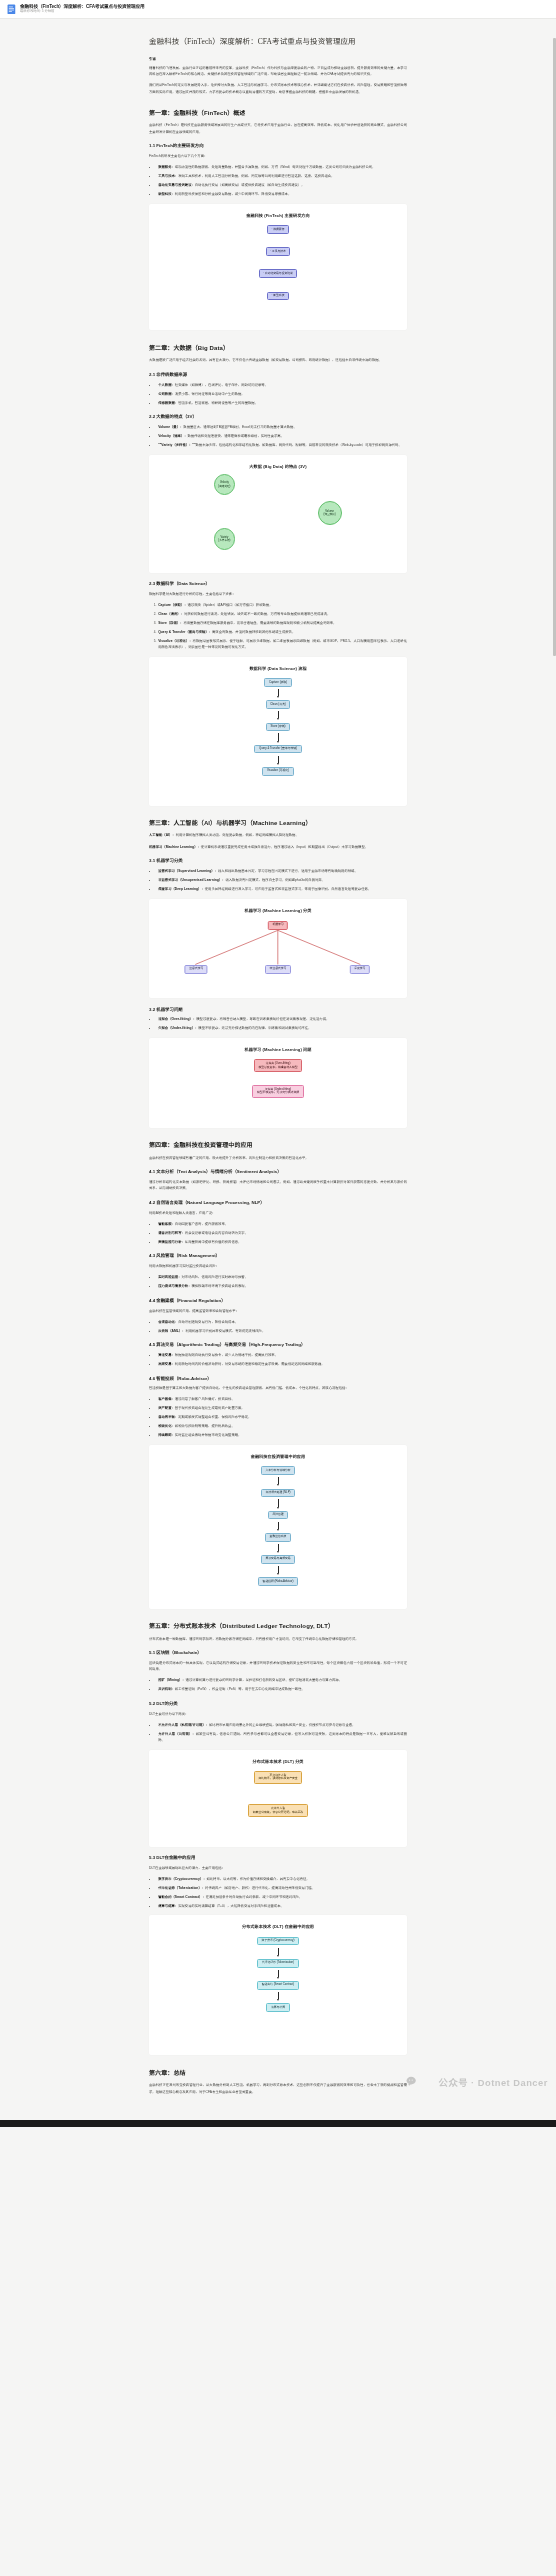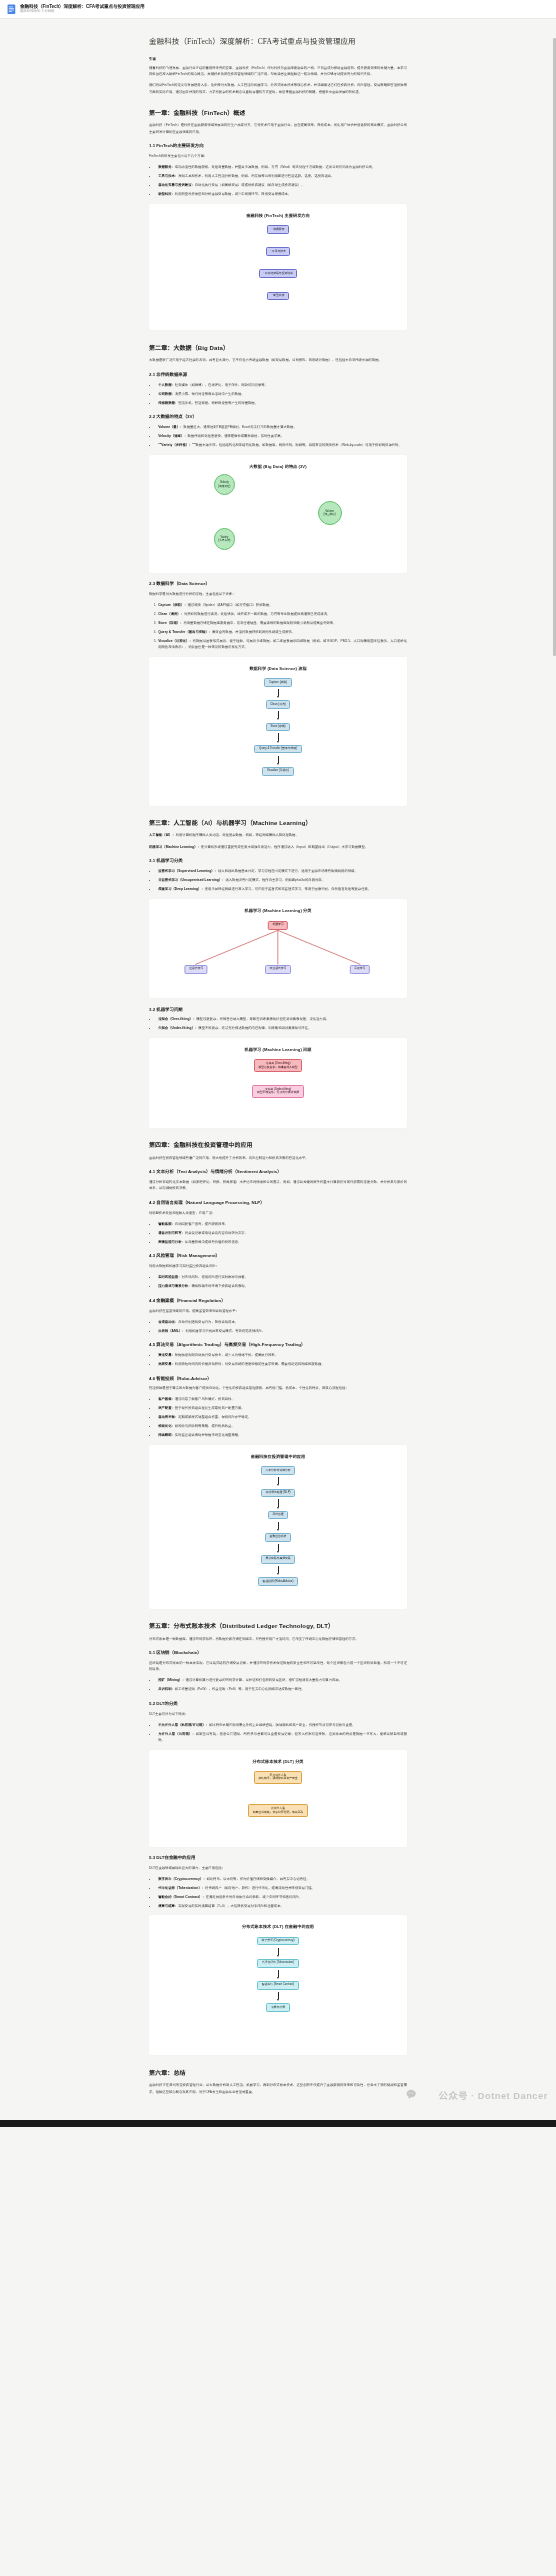--- a/index.html
+++ b/index.html
@@ -184,21 +184,21 @@
   .fan{
     position:relative;width:100%;height:61px;
   }
   .fan .node{ position:absolute; transform:translateX(-50%); }
   .fan svg{ position:absolute; left:0; top:0; width:100%; height:100%; }
 
   
   .watermark{
     position:absolute;
     right:8.2px;
-    bottom:18px;
+    bottom:31px;
     display:flex;
     align-items:center;
     gap:19px;
     opacity:0.34;
     pointer-events:none;
   }
   .wm-text{
     font-size:9.3px;
     font-weight:700;
     color:#6d6d6d;

